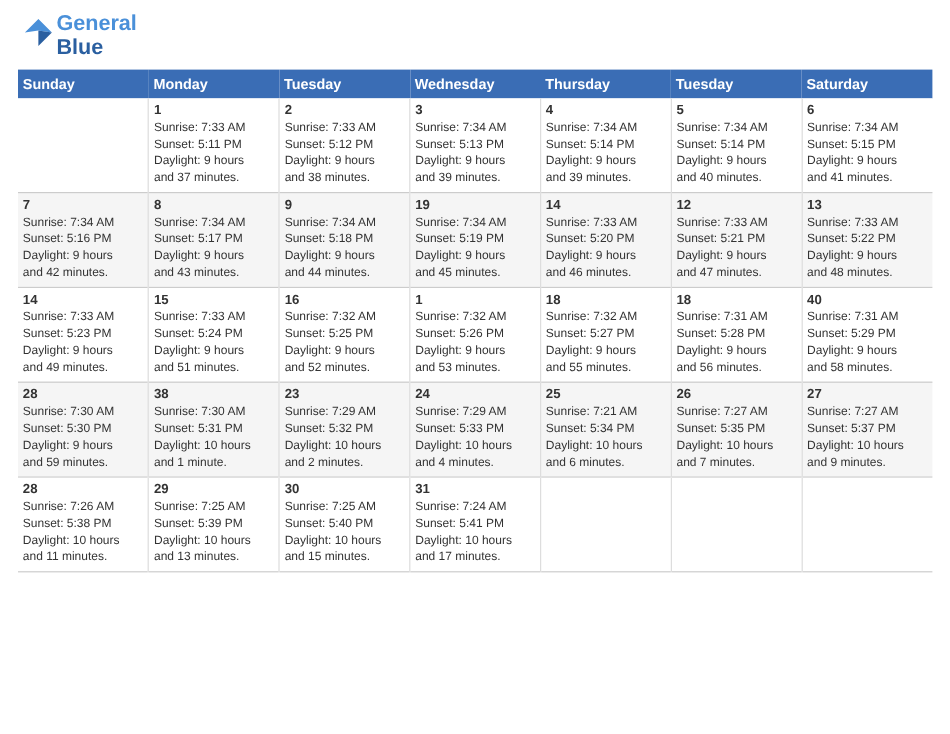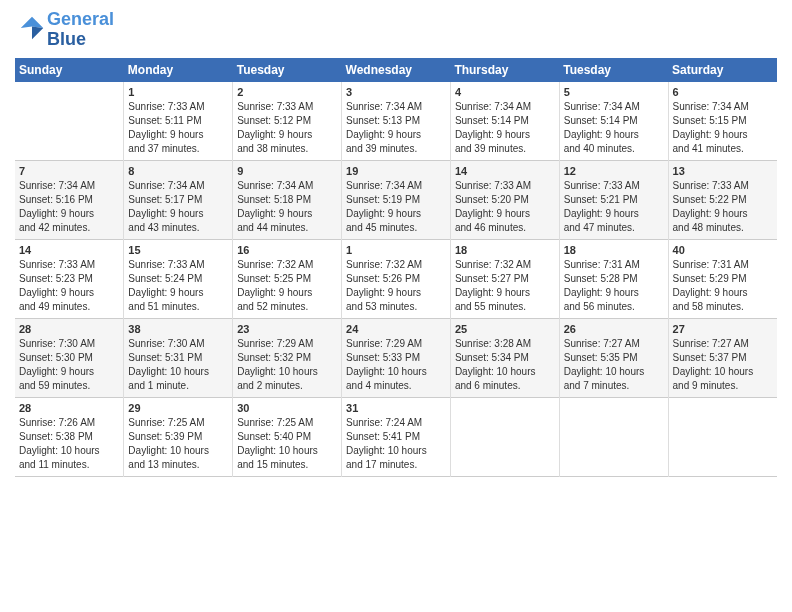--- a/index.html
+++ b/index.html
@@ -305,21 +305,21 @@
           </td>
           <td>
             <span class="day-num">24</span>
             <div class="day-info" style="white-space: pre-line;">Sunrise: 7:29 AM
 Sunset: 5:33 PM
 Daylight: 10 hours
 and 4 minutes.</div>
           </td>
           <td>
             <span class="day-num">25</span>
-            <div class="day-info" style="white-space: pre-line;">Sunrise: 3:28 AM
+            <div class="day-info" style="white-space: pre-line;">Sunrise: 7:21 AM
 Sunset: 5:34 PM
 Daylight: 10 hours
 and 6 minutes.</div>
           </td>
           <td>
             <span class="day-num">26</span>
             <div class="day-info" style="white-space: pre-line;">Sunrise: 7:27 AM
 Sunset: 5:35 PM
 Daylight: 10 hours
 and 7 minutes.</div>

